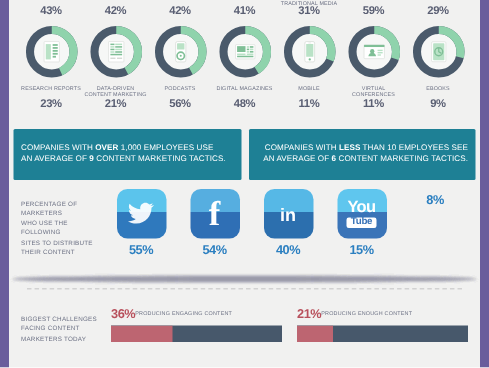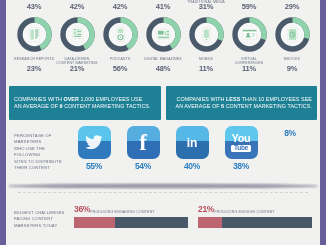--- a/index.html
+++ b/index.html
@@ -119,21 +119,21 @@
     position:absolute; left:0; top:200px; width:314px; height:45px;
     display:flex; padding:0 4px;
   }
   .ch-caption {
     width:64px; padding-top:10px; padding-left:4px;
     font-size:4.2px; line-height:6.4px; color:#6d7285;
     text-transform:uppercase; letter-spacing:0.15px;
   }
   .ch-bars { flex:1; display:flex; gap:10px; padding-right:4px; padding-top:4px; }
   .ch-group { flex:1; }
-  .ch-head { display:flex; align-items:flex-end; gap:0; }
+  .ch-head { display:flex; align-items:center; gap:0; }
   .ch-pct { font-size:8.5px; font-weight:bold; color:#b8505c; letter-spacing:-0.3px; }
   .ch-lbl {
     font-size:3.6px; color:#6d7285; text-transform:uppercase;
     letter-spacing:0.15px; white-space:nowrap;
   }
   .ch-track {
     margin-top:3px; height:11px; width:100%;
     background:#47586b; display:flex; overflow:hidden;
   }
   .ch-fill { background:#bd6571; height:100%; }
@@ -358,21 +358,21 @@
           <div class="social-pct">40%</div>
         </div>
         <div class="social-item">
           <div class="social-icon ic-youtube">
             <div class="yt-stack">
               <div class="yt-you">You</div>
               <div class="yt-tube">Tube</div>
             </div>
           </div>
           <div class="social-shadow"></div>
-          <div class="social-pct">38%</div>
+          <div class="social-pct">15%</div>
         </div>
         <div class="social-item">
           <div class="social-shadow"></div>
           <div class="social-pct">8%</div>
         </div>
       </div>
   </div>
 
   <div class="divider"></div>
 

